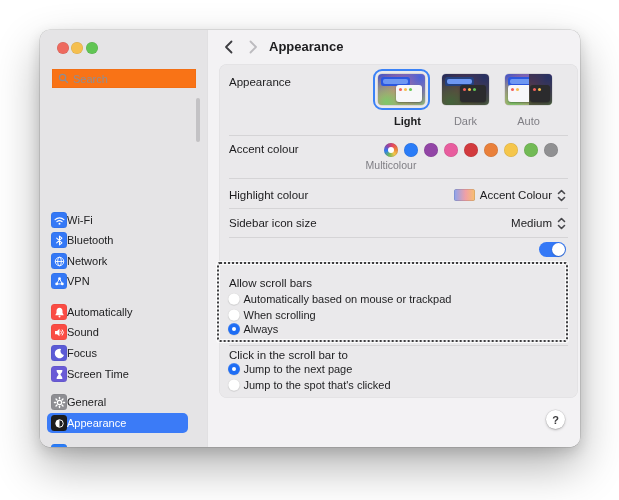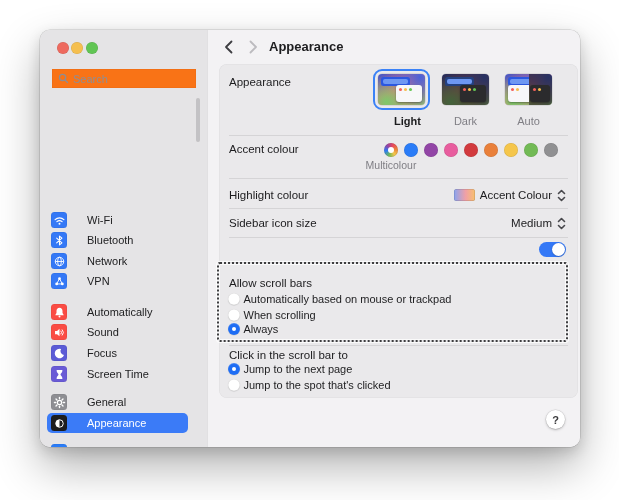--- a/index.html
+++ b/index.html
@@ -18,21 +18,21 @@
   }
   
   .sidebar { position:absolute; left:0; top:0; width:167px; height:417px; background:#e5e4e6; }
   .tl { position:absolute; top:11.5px; width:12px; height:12px; border-radius:50%; box-shadow:inset 0 0 0 0.5px rgba(0,0,0,0.12); }
   .tl.red{ left:16.5px; background:#ee6a5f; } .tl.yellow{ left:31px; background:#f5bf4f; } .tl.green{ left:45.5px; background:#61c554; }
   .search { position:absolute; left:12px; top:39px; width:144px; height:19px; border-radius:0; background:#f97316; box-shadow:inset 0 0 0 0.5px rgba(0,0,0,0.06); }
   .search svg { position:absolute; left:6px; top:4px; }
   .search input { position:absolute; left:21px; top:0; width:118px; height:19px; background:transparent; border:none; outline:none; font:11px "Liberation Sans","DejaVu Sans",sans-serif; color:#4a4a4e; }
   .search input::placeholder { color:#8f8e94; opacity:1; }
   .side-scrollbar { position:absolute; left:155.5px; top:68px; width:4px; height:44px; border-radius:2px; background:#c3c2c5; }
-  .nav-item { position:absolute; left:7px; width:141px; height:20px; display:flex; align-items:center; gap:20px; padding-left:4px; border-radius:5px; }
+  .nav-item { position:absolute; left:7px; width:141px; height:20px; display:flex; align-items:center; gap:0; padding-left:4px; border-radius:5px; }
   .nav-item.selected { background:#3b7bf7; }
   .nav-item.selected .nav-label { color:#ffffff; }
   .nav-label { font-size:11px; color:#212123; white-space:nowrap; }
   .nicon { width:16px; height:16px; min-width:16px; border-radius:3.5px; display:flex; align-items:center; justify-content:center; box-shadow:inset 0 0 0 0.5px rgba(0,0,0,0.08); }
   .nicon svg { display:block; }
   
   .content { position:absolute; left:167px; top:0; width:373px; height:417px; background:#f3f2f4; border-left:1px solid rgba(0,0,0,0.07); }
   .nav-arrow { position:absolute; top:9px; width:16px; height:16px; display:flex; align-items:center; justify-content:center; }
   .nav-arrow.back{ left:13px; } .nav-arrow.fwd{ left:37px; }
   .page-title { position:absolute; left:61px; top:9px; font-size:13px; font-weight:700; color:#1d1d1f; }

